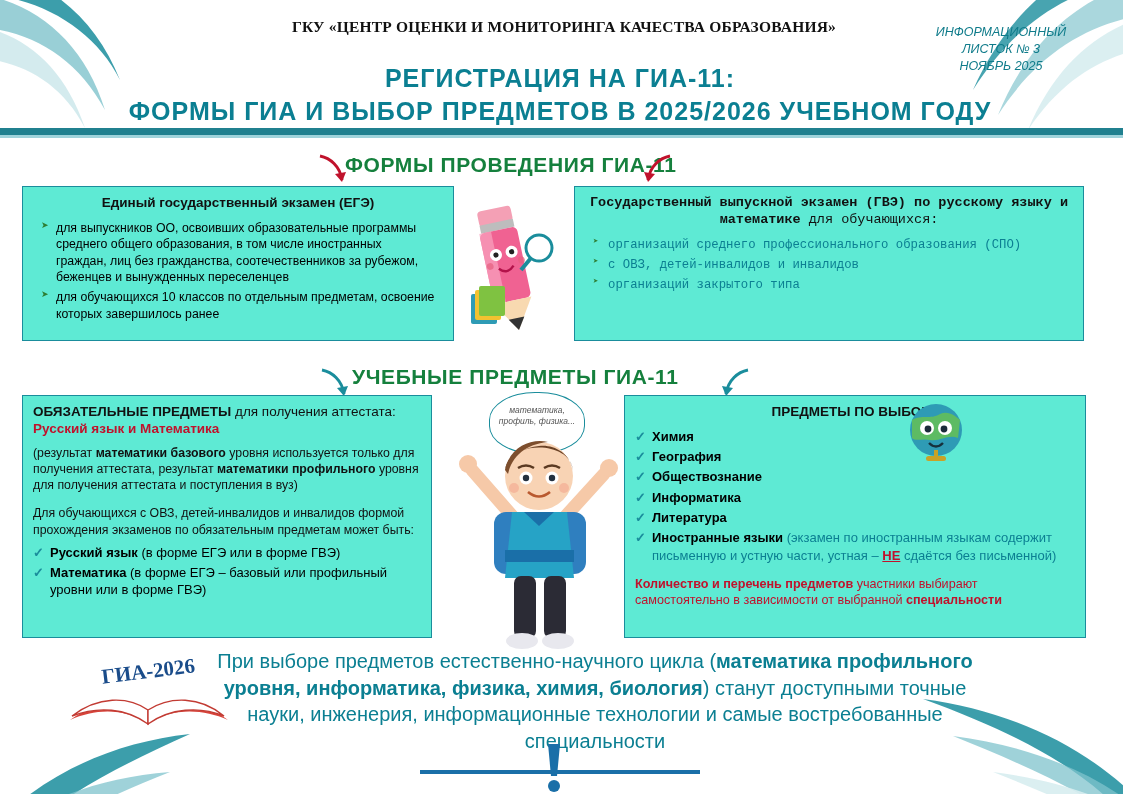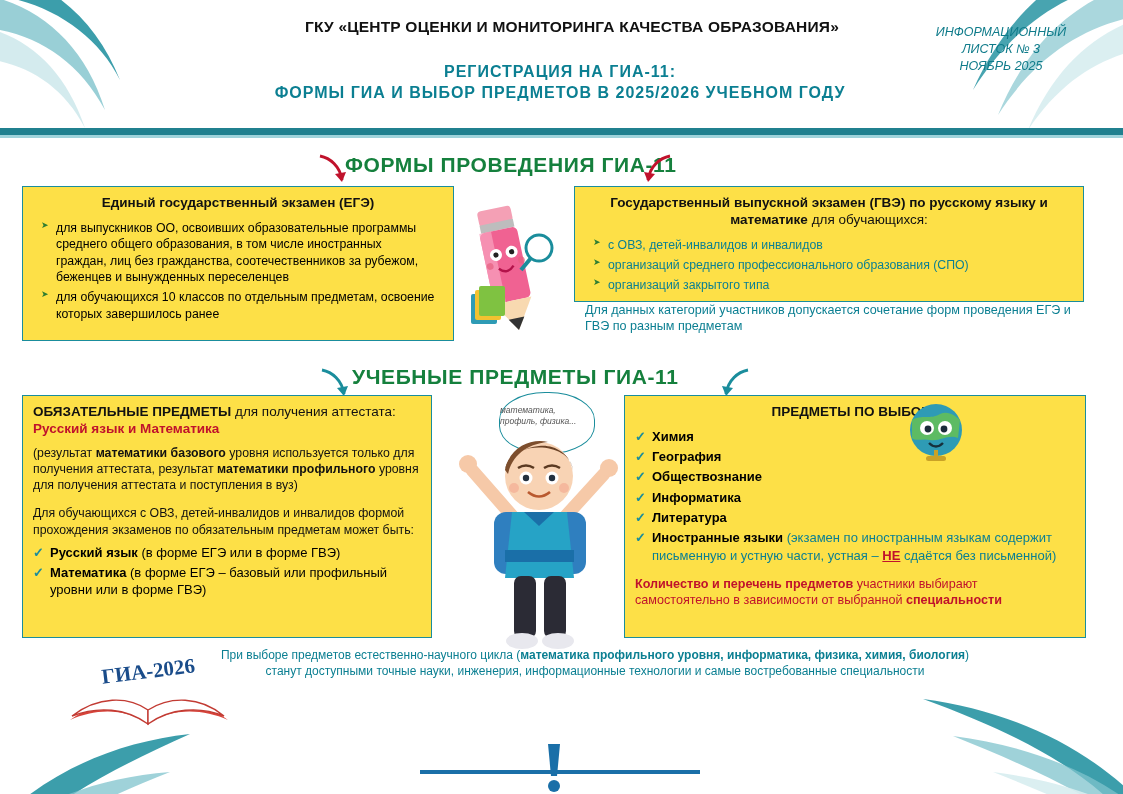--- a/index.html
+++ b/index.html
@@ -13,37 +13,37 @@
   .page{position:absolute;left:0;top:0;width:1123px;height:794px;overflow:hidden;background:#fff;}
 
   
   .corner-tl{position:absolute;left:-60px;top:-40px;width:260px;height:170px;}
   .corner-bl{position:absolute;left:-40px;bottom:-70px;width:280px;height:200px;}
   .corner-tr{position:absolute;right:-50px;top:-60px;width:270px;height:190px;}
   .corner-br{position:absolute;right:-60px;bottom:-60px;width:300px;height:210px;}
 
   
   .org-title{
-    position:absolute;left:192px;top:18px;width:760px;
+    position:absolute;left:184px;top:18px;width:760px;
     text-align:center;
-    font-family:Liberation Sans, sans-serif;
+    font-family:Liberation Serif, serif;
     font-weight:bold;font-size:15.5px;color:#111;
     letter-spacing:.2px;
   }
   .issue-box{
     position:absolute;right:32px;top:24px;width:180px;
     text-align:center;
     font-family:"Liberation Sans", sans-serif;
     font-size:12.5px;font-weight:normal;color:#0f7b8a;
     font-style:italic;line-height:1.35;
   }
   .main-title{
     position:absolute;left:60px;top:62px;width:1000px;
     text-align:center;color:#0b7f92;
-    font-size:16px;font-weight:bold;line-height:1.3;
+    font-size:25px;font-weight:bold;line-height:1.3;
     letter-spacing:1px;
   }
   .title-underline{
     position:absolute;left:0;top:128px;width:1123px;height:7px;
     background:#20808f;
   }
   .title-underline2{
     position:absolute;left:0;top:135px;width:1123px;height:3px;
     background:#9fd3db;
   }
@@ -55,21 +55,21 @@
     white-space:nowrap;
   }
   #sec1{left:345px;top:153px;}
   #sec2{left:352px;top:365px;}
   .arrow{position:absolute;}
 
   
   .box{
     position:absolute;
     border:1.6px solid #1a8d9c;
-    background:#fde047;
+    background:#5eead4;
     box-sizing:border-box;
     padding:8px 10px;
   }
   .box-title{
     text-align:center;font-weight:bold;font-size:13.5px;color:#111;
     line-height:1.25;margin-bottom:7px;
   }
   .bodytxt{font-size:12.3px;color:#111;line-height:1.32;}
   .teal{color:#0b7f92;}
   .red{color:#c0122c;margin-top:6px;}
@@ -79,40 +79,40 @@
   ul.arrows li{position:relative;padding-left:15px;margin-bottom:4px;font-size:12.3px;line-height:1.33;}
   ul.arrows li:before{content:"\27A4";position:absolute;left:0;top:0px;font-size:9px;color:#2e7d32;}
 
   ul.checks{list-style:none;margin:0;padding:0;}
   ul.checks li{position:relative;padding-left:17px;margin-bottom:3px;font-size:13px;line-height:1.33;}
   ul.checks li:before{content:"\2713";position:absolute;left:0;top:0;color:#1a8d9c;font-weight:bold;font-size:13px;}
 
   
   #box-ege{left:22px;top:186px;width:432px;height:155px;}
   
-  #box-gve{left:574px;top:186px;width:510px;height:116px;}
+  #box-gve{left:574px;top:186px;width:510px;height:155px;font-family:Liberation Mono, monospace;}
   
   #box-oblig{left:22px;top:395px;width:410px;height:243px;}
   
   #box-optional{left:624px;top:395px;width:462px;height:243px;}
 
   .footnote{
     position:absolute;left:215px;top:648px;width:760px;
-    text-align:center;color:#0b7f92;font-size:12px;line-height:1.33;font-weight:normal;
+    text-align:center;color:#0b7f92;font-size:20px;line-height:1.33;font-weight:normal;
   }
 
   
   .pencil-wrap{position:absolute;left:455px;top:190px;width:115px;height:155px;}
   
   .boy-wrap{position:absolute;left:452px;top:400px;width:175px;height:250px;}
   
   .bubble{
-    position:absolute;left:499px;top:392px;width:96px;height:62px;
+    position:absolute;left:489px;top:392px;width:96px;height:62px;
     border:1.4px solid #1a8d9c;border-radius:48%/45%;background:#fff;
-    font-size:8.5px;color:#555;line-height:1.35;
+    font-size:8.5px;color:#555;text-align:center;line-height:1.35;
     padding-top:12px;box-sizing:border-box;font-style:italic;
   }
   .bubble:after{
     content:"";position:absolute;left:22px;bottom:-12px;width:11px;height:11px;
     border:1.3px solid #1a8d9c;border-radius:50%;background:#fff;
   }
   
   .globe-wrap{position:absolute;left:900px;top:398px;width:72px;height:72px;}
   
   .book-wrap{position:absolute;left:62px;top:648px;width:175px;height:95px;}
@@ -176,25 +176,24 @@
       <li>для выпускников ОО, освоивших образовательные программы среднего общего образования, в том числе иностранных граждан, лиц без гражданства, соотечественников за рубежом, беженцев и вынужденных переселенцев</li>
       <li>для обучающихся 10 классов по отдельным предметам, освоение которых завершилось ранее</li>
     </ul>
   </div>
 
   <div class="box" id="box-gve">
     <div class="box-title">
       <span>Государственный выпускной экзамен (ГВЭ) по русскому языку и математике</span><span style="font-weight:normal"> для обучающихся:</span>
     </div>
     <ul class="arrows teal" style="color:#0b7f92">
+      <li>организаций среднего профессионального образования (СПО)</li>
       <li>с ОВЗ, детей-инвалидов и инвалидов</li>
-      <li>организаций среднего профессионального образования (СПО)</li>
       <li>организаций закрытого типа</li>
     </ul>
-    <div class="bodytxt teal" style="margin-top:8px;font-size:12.6px;">Для данных категорий участников допускается сочетание форм проведения ЕГЭ и ГВЭ по разным предметам</div>
   </div>
 
   <svg class="pencil-wrap" viewBox="0 0 115 155">
     <g transform="rotate(-12 57 78)">
       <rect x="34" y="16" width="34" height="16" rx="4" fill="#f4a0b5"></rect>
       <rect x="34" y="30" width="34" height="8" fill="#bdbdbd"></rect>
       <rect x="32" y="38" width="38" height="72" rx="5" fill="#f06292"></rect>
       <rect x="32" y="38" width="12" height="72" fill="#f8a4c0" opacity=".7"></rect>
       <path d="M32,110 L51,140 L70,110 Z" fill="#f8d9b0"></path>
       <path d="M43,128 L51,140 L59,128 Z" fill="#333"></path>

